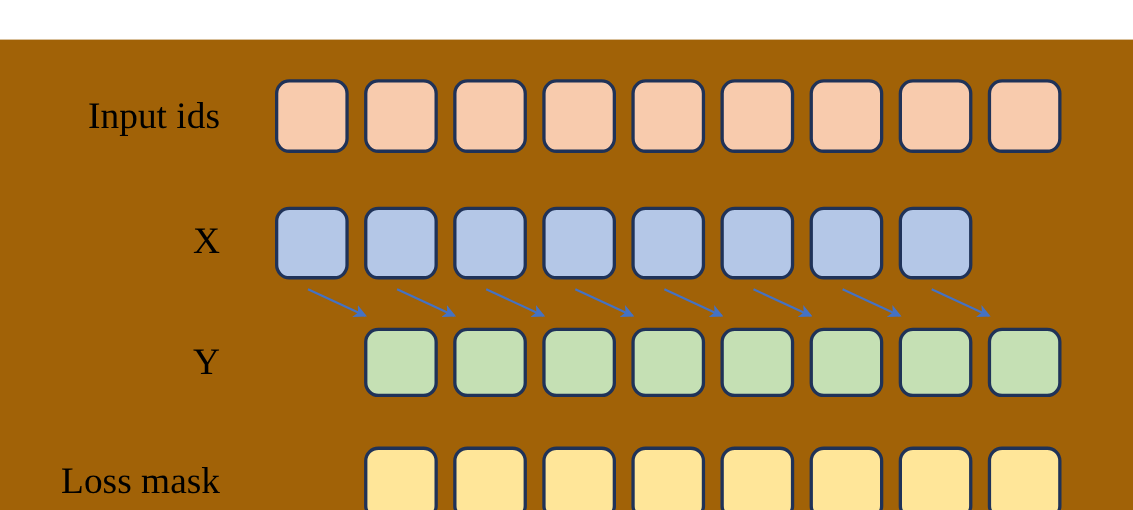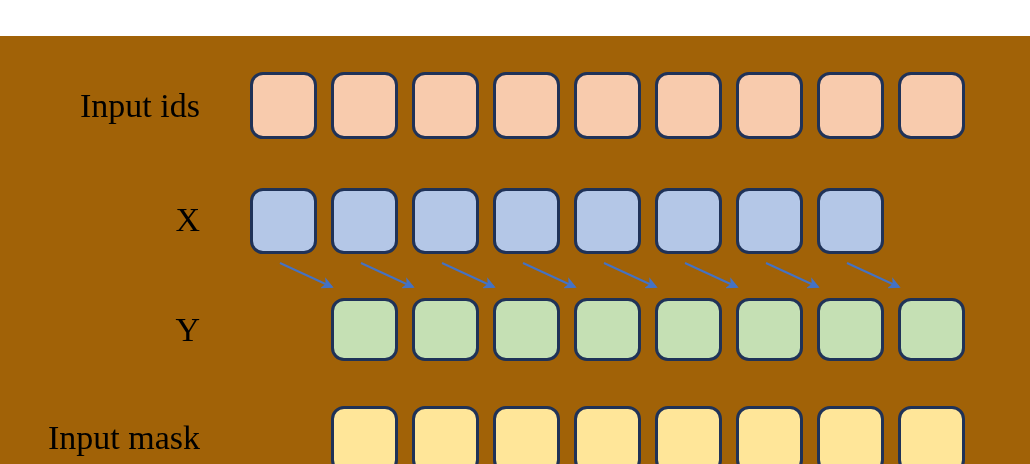--- a/index.html
+++ b/index.html
@@ -43,21 +43,21 @@
 </style>
 </head>
 <body>
 
 <div id="canvas">
 
   <div id="labels">
       <div class="row-label" style="right: 830px; top: 53px;">Input ids</div>
       <div class="row-label" style="right: 830px; top: 167px;">X</div>
       <div class="row-label" style="right: 830px; top: 277px;">Y</div>
-      <div class="row-label" style="right: 830px; top: 385px;">Input mask</div>
+      <div class="row-label" style="right: 830px; top: 385px;">Loss mask</div>
     </div>
   <div id="cells">
       <div class="cell" style="left: 250px; top: 36px; width: 67px; height: 67px; background: rgb(248, 203, 173);"></div>
       <div class="cell" style="left: 331px; top: 36px; width: 67px; height: 67px; background: rgb(248, 203, 173);"></div>
       <div class="cell" style="left: 412px; top: 36px; width: 67px; height: 67px; background: rgb(248, 203, 173);"></div>
       <div class="cell" style="left: 493px; top: 36px; width: 67px; height: 67px; background: rgb(248, 203, 173);"></div>
       <div class="cell" style="left: 574px; top: 36px; width: 67px; height: 67px; background: rgb(248, 203, 173);"></div>
       <div class="cell" style="left: 655px; top: 36px; width: 67px; height: 67px; background: rgb(248, 203, 173);"></div>
       <div class="cell" style="left: 736px; top: 36px; width: 67px; height: 67px; background: rgb(248, 203, 173);"></div>
       <div class="cell" style="left: 817px; top: 36px; width: 67px; height: 67px; background: rgb(248, 203, 173);"></div>

